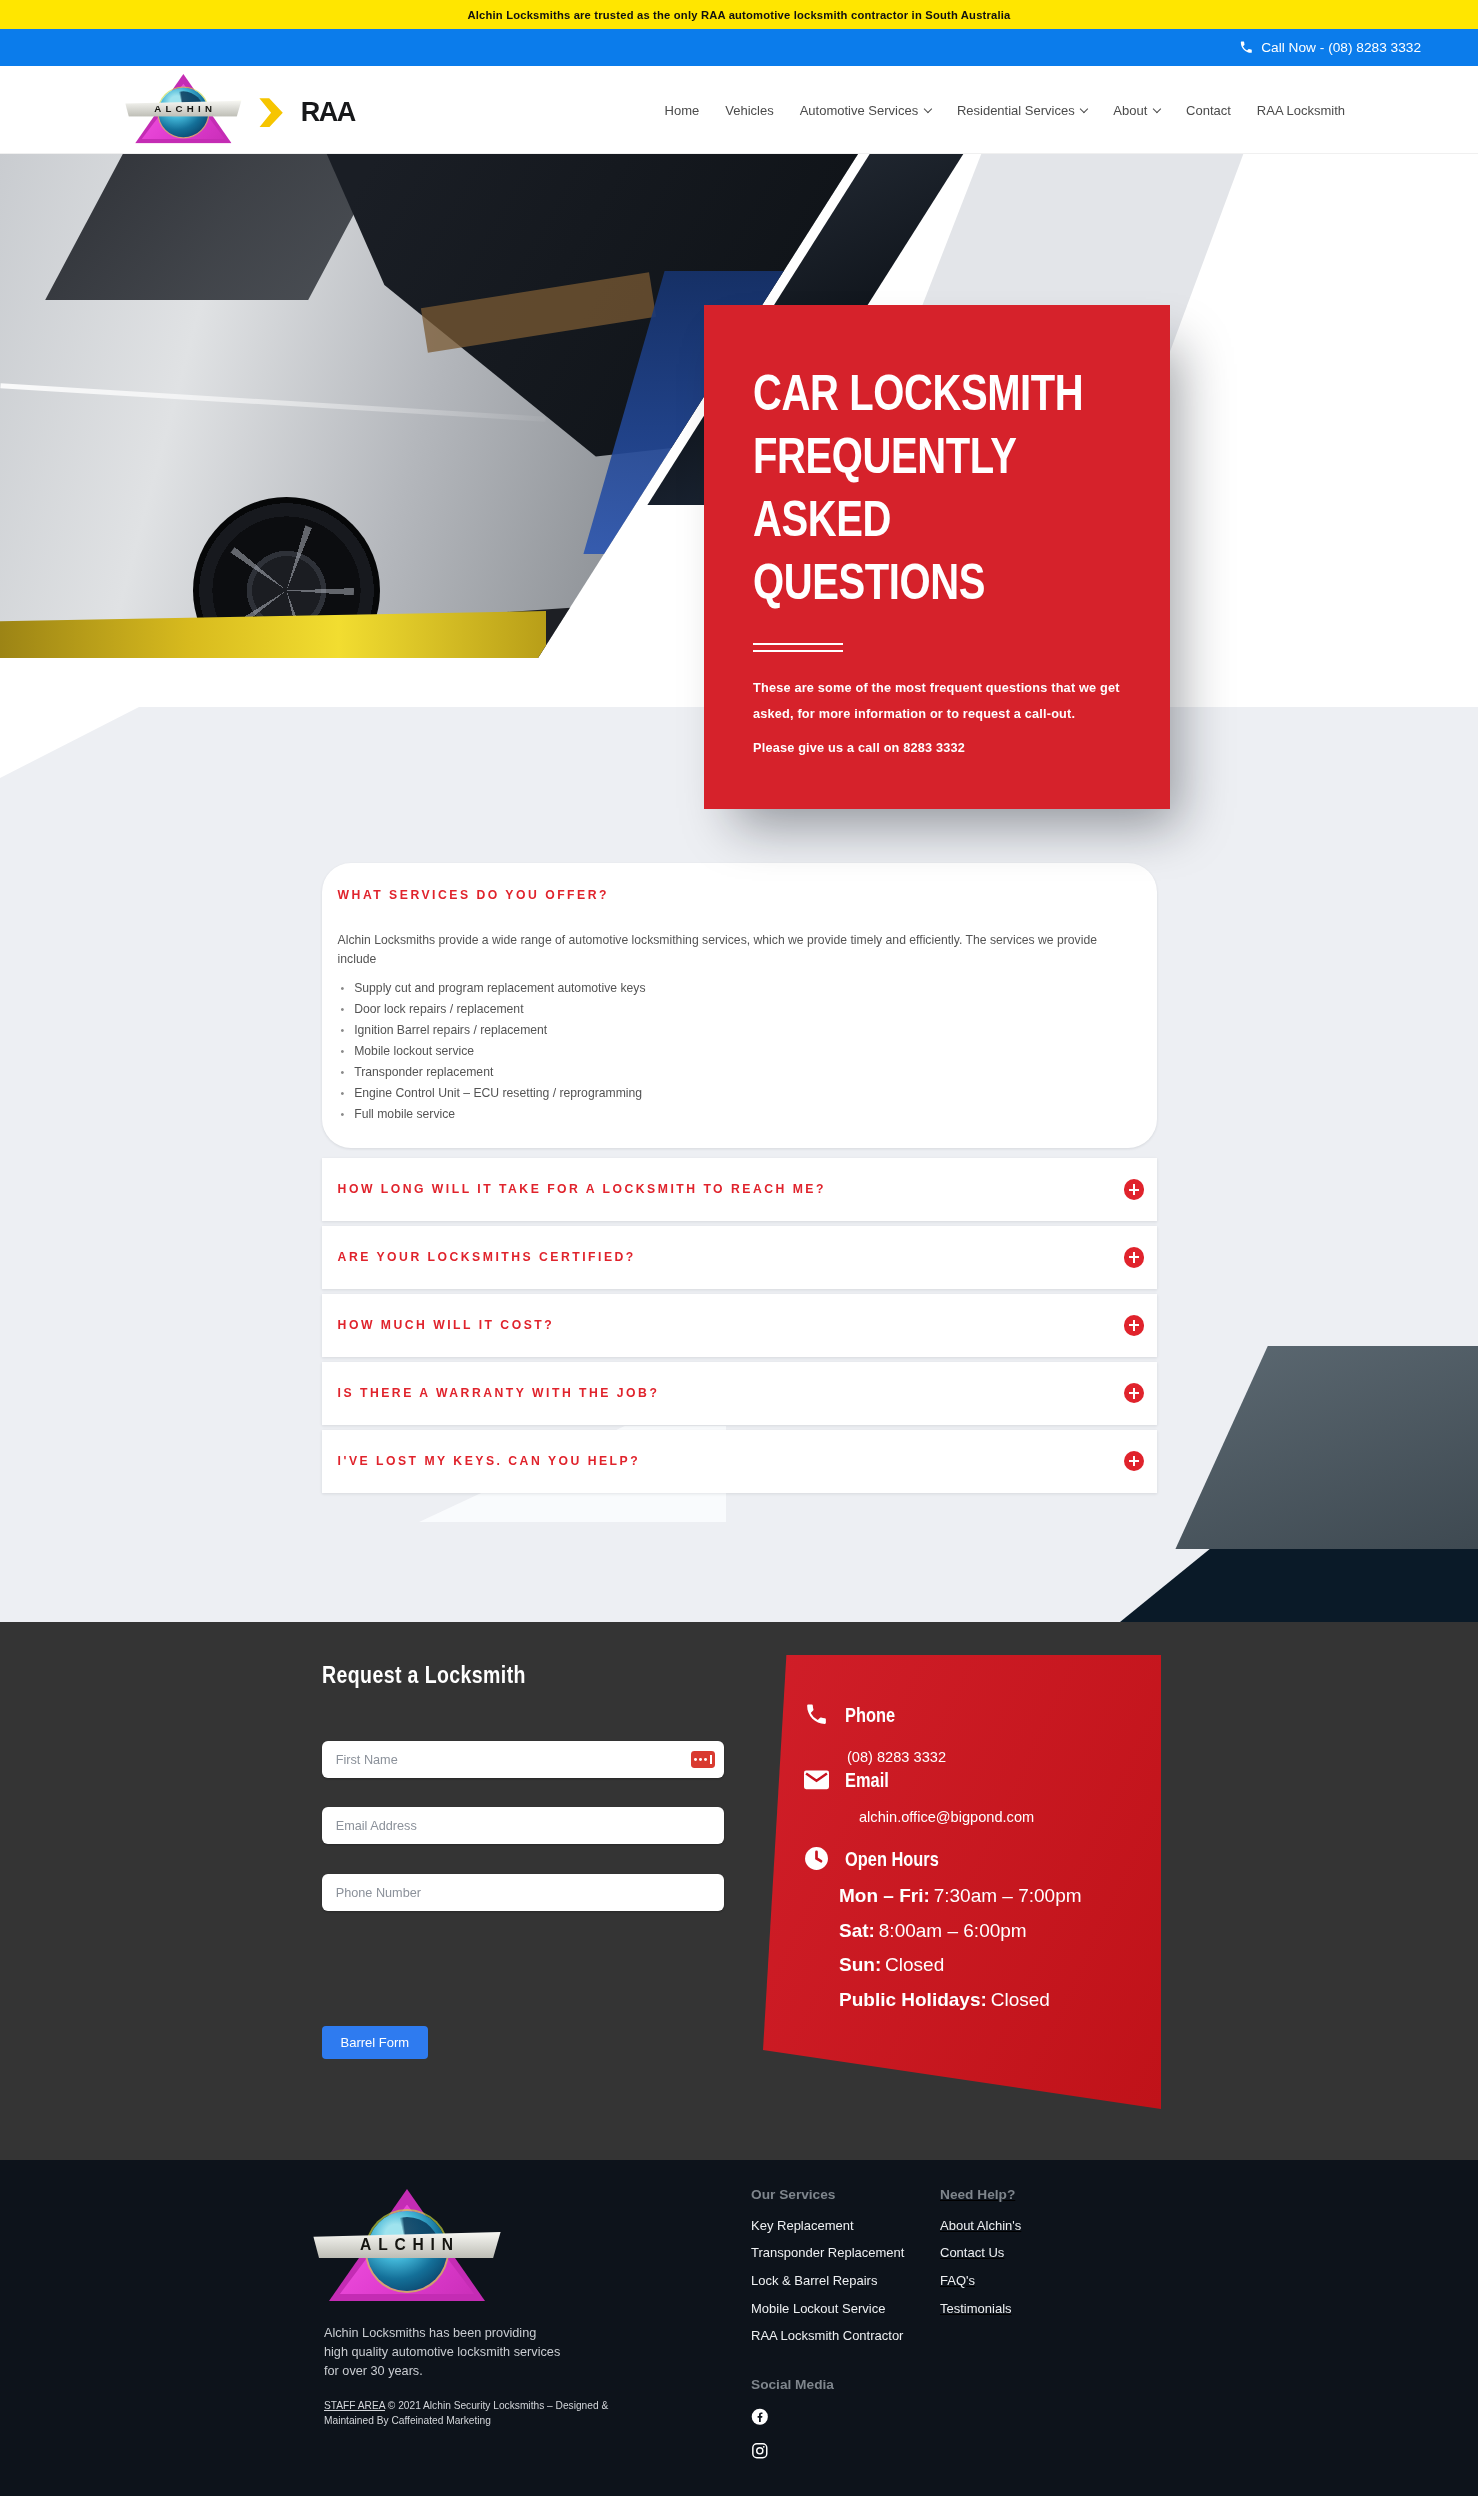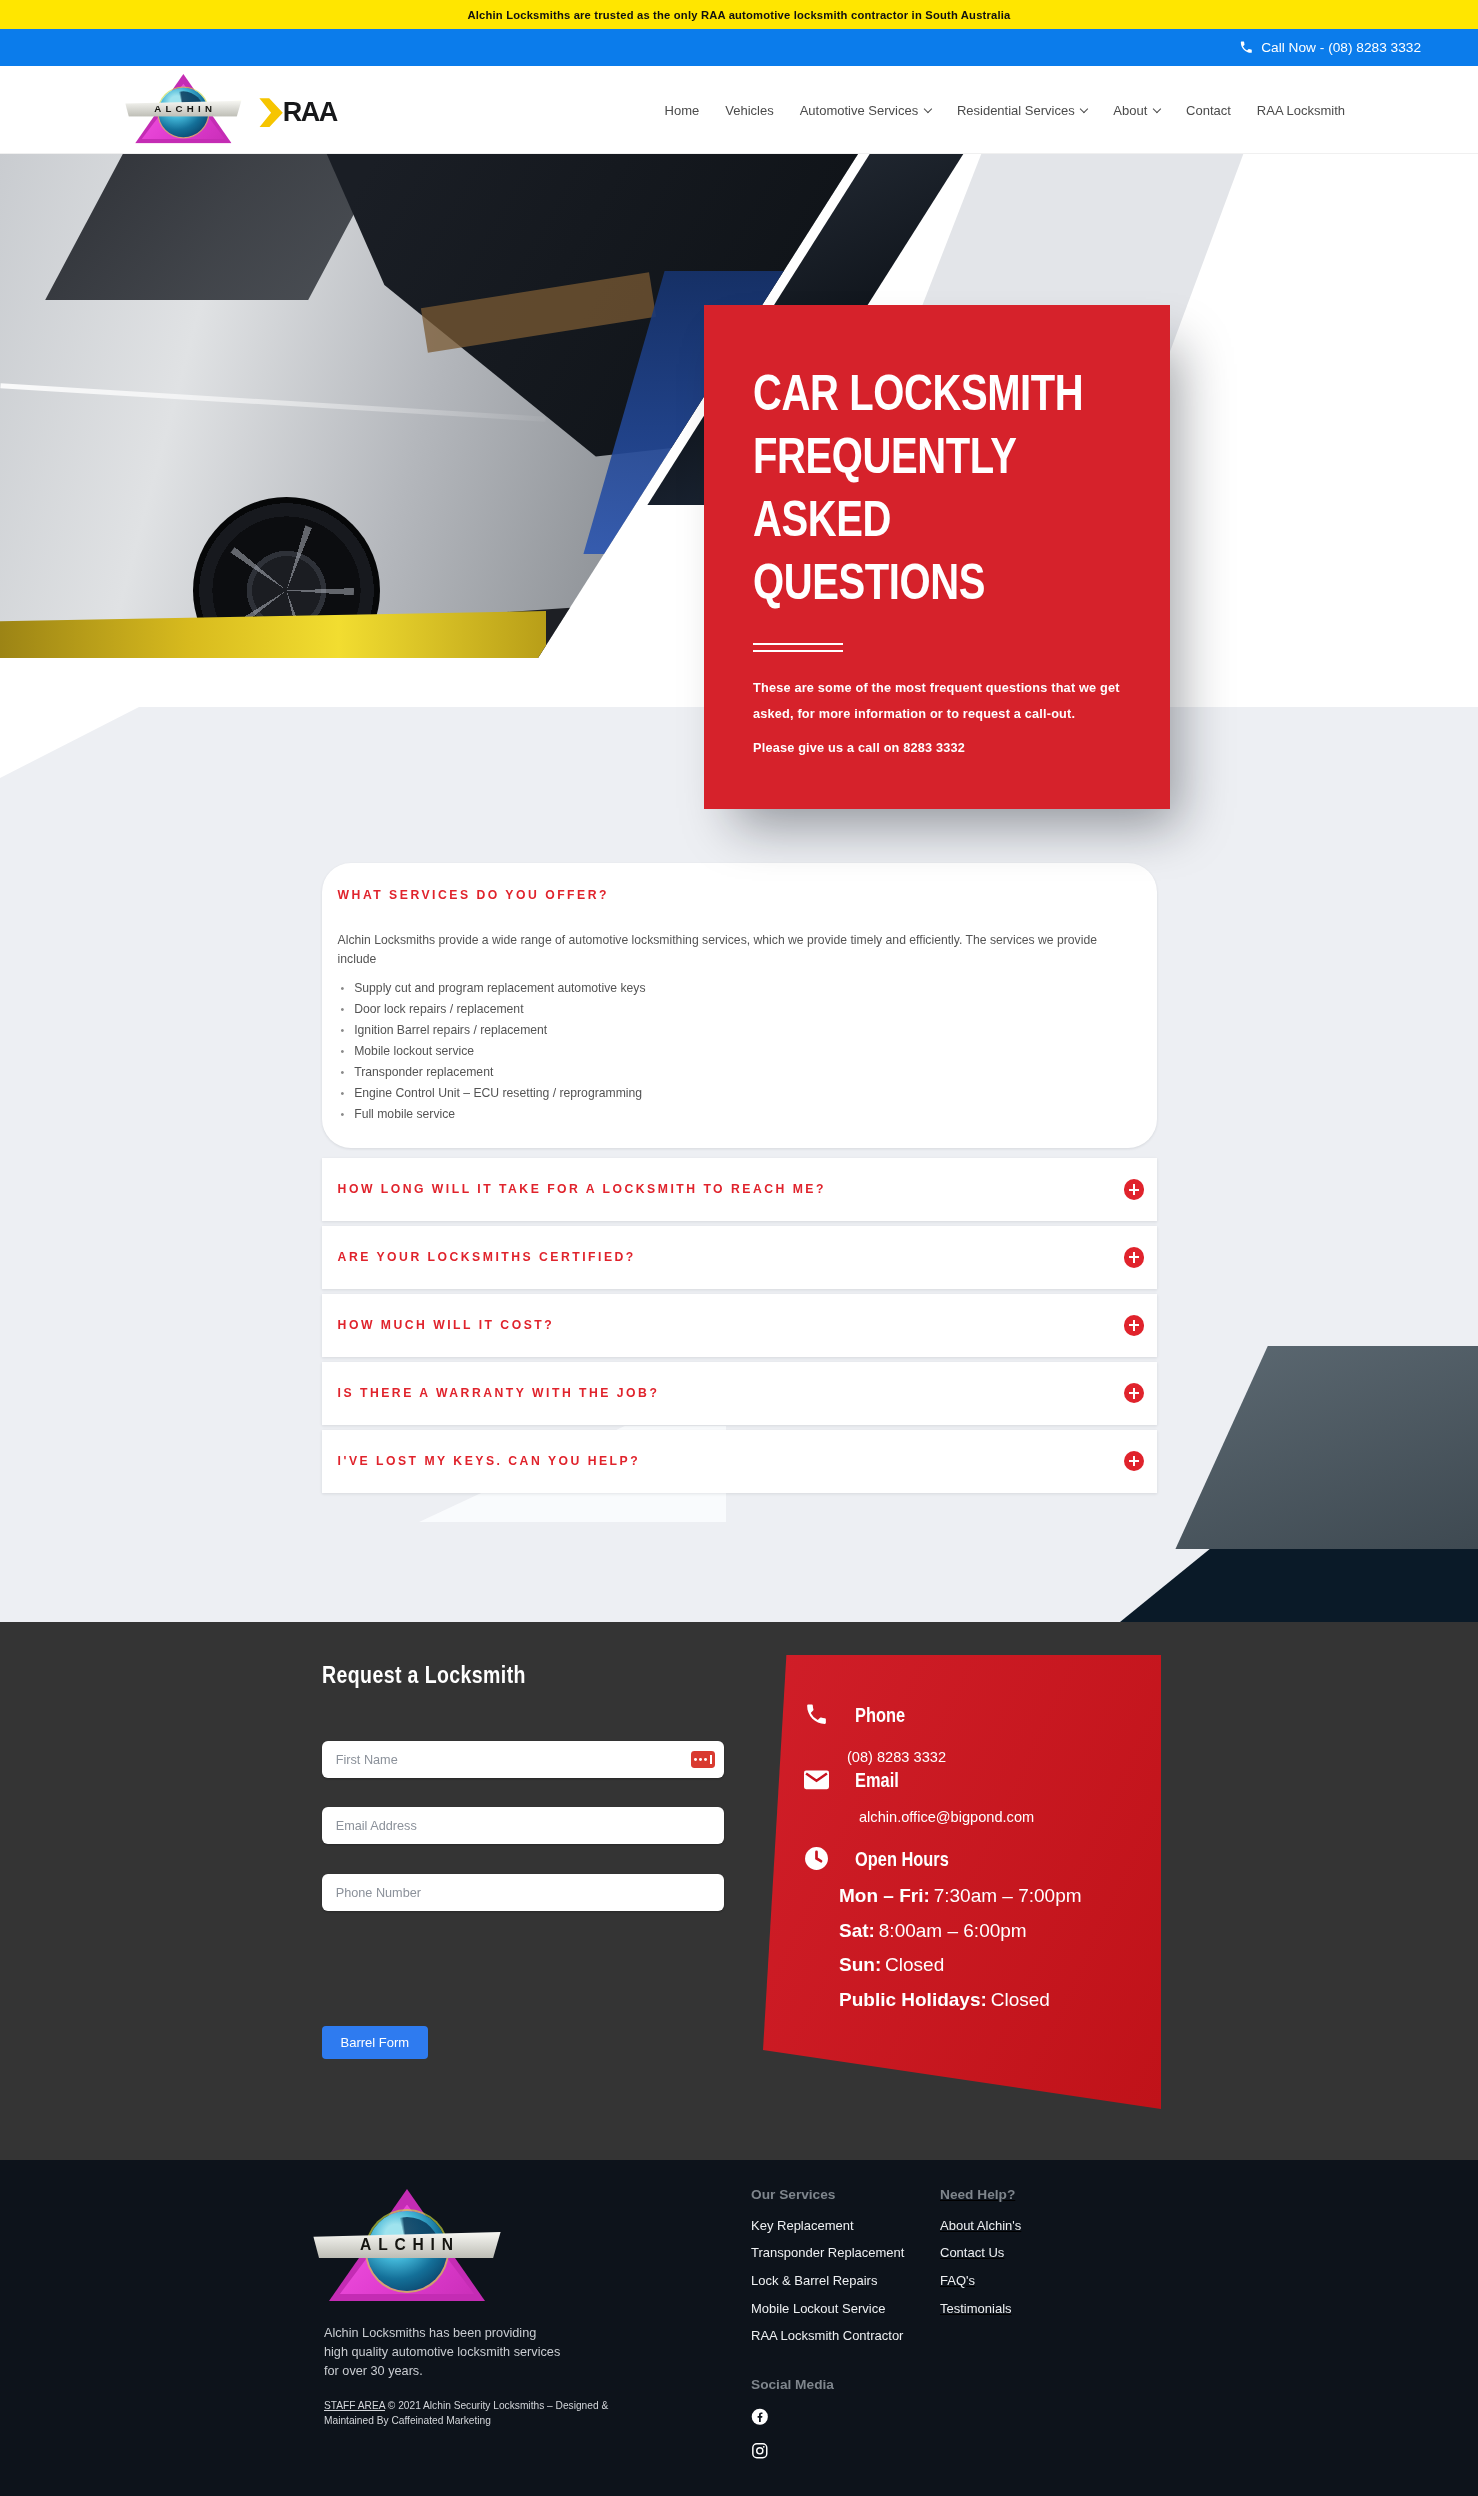--- a/index.html
+++ b/index.html
@@ -24,21 +24,21 @@
 
   
   .alogo { position:relative; width:156px; height:112px; }
   .alogo .tri { position:absolute; left:0; top:0; width:100%; height:100%; clip-path:polygon(50% 0,100% 100%,0 100%); background:#c42cb4; }
   .alogo .tri-in { position:absolute; left:10.7px; right:10.7px; top:15.6px; bottom:6.8px; clip-path:polygon(50% 0,100% 100%,0 100%); background:linear-gradient(135deg,#f657e6,#df3bce 60%,#cb2fba); }
   .alogo .globe { position:absolute; left:50%; top:21.5px; transform:translateX(-50%); width:80px; height:80px; border-radius:50%; background:radial-gradient(circle at 36% 30%, #9fe3ee 0 14%, #3fb2d4 34%, #147099 58%, #083d63 88%); box-shadow:0 0 0 2px rgba(205,220,60,.65); }
   .alogo .globe::after { content:''; position:absolute; inset:6.8px; border-radius:50%; background:conic-gradient(from 210deg, rgba(0,0,0,0) 0 38%, rgba(9,58,92,.85) 40% 58%, rgba(0,0,0,0) 60%); }
   .alogo .ribbon { position:absolute; left:-15.6px; right:-15.6px; top:43px; height:26px; background:linear-gradient(#f7f7f3,#bdbdb5); clip-path:polygon(0 18%,100% 0,96% 100%,3% 100%); display:flex; align-items:center; justify-content:center; box-shadow:0 0 0 1.5px #d6dc4e; }
   .alogo .ribbon span { font-weight:bold; font-size:15.6px; letter-spacing:6.8px; color:#141410; padding-left:5.9px; }
 
-  .raa { display:flex; align-items:center; gap:0; margin-top:6px; }
+  .raa { display:flex; align-items:center; gap:18px; margin-top:6px; }
   .raa-chev { width:23.4px; height:29px; background:#f6c500; clip-path:polygon(0 0,42% 0,100% 50%,42% 100%,0 100%,50% 50%); }
   .raa-text { font-weight:800; font-size:27px; letter-spacing:-1.5px; color:#17181a; }
 
   nav.main-nav { position:absolute; right:133px; top:0; height:88px; display:flex; align-items:center; gap:26px; }
   nav.main-nav a { text-decoration:none; color:#4b4b4b; font-size:13px; display:flex; align-items:center; cursor:pointer; }
   .chev { width:5.9px; height:5.9px; border-right:1.5px solid #4b4b4b; border-bottom:1.5px solid #4b4b4b; transform:rotate(45deg); display:inline-block; margin-left:6.8px; margin-top:-2.9px; }
 
   
   .hero { position:relative; height:553px; background:#fff; z-index:5; }
   .photo { position:absolute; left:0; top:0; width:961px; height:504px; clip-path:polygon(0 0,858px 0,538px 100%,0 100%); background:linear-gradient(105deg,#c9ccd0 0%,#e0e2e4 22%,#b4b7bc 45%,#8d9196 68%,#6f7379 100%); }
@@ -89,21 +89,21 @@
   .field input, .field textarea { width:100%; height:37px; border:none; border-radius:5.9px; background:#fff; padding:0 35px 0 13.7px; font-size:12.7px; color:#333; font-family:"Liberation Sans",sans-serif; box-shadow:0 1px 2px rgba(0,0,0,.25); }
   .field textarea { height:74px; padding:9.8px 13.7px; resize:both; }
   .field input::placeholder, .field textarea::placeholder { color:#8b919a; }
   .f1 { top:119px; } .f2 { top:185px; } .f3 { top:252px; } .f4 { top:314px; }
   .autofill { position:absolute; right:8.8px; top:9.8px; width:24.4px; height:17.6px; border-radius:3.4px; background:#d93a30; display:flex; align-items:center; justify-content:center; gap:2px; }
   .autofill i { width:2.9px; height:2.9px; border-radius:50%; background:#fff; }
   .autofill b { width:1.5px; height:8.8px; background:#fff; margin-left:1.5px; }
   .submit { position:absolute; left:322px; top:404px; background:#2e7bf0; color:#fff; border:none; border-radius:3.9px; font-size:13px; padding:8.8px 18.5px; font-family:"Liberation Sans",sans-serif; cursor:pointer; }
 
   .contact { position:absolute; left:763px; top:33px; width:398px; height:454px; background:#c8131f; background:linear-gradient(115deg,#d01e28,#c01219); clip-path:polygon(23.4px 0,100% 0,100% 100%,0 87%); }
-  .crow { position:absolute; display:flex; align-items:center; gap:26px; color:#fff; }
+  .crow { position:absolute; display:flex; align-items:center; gap:16px; color:#fff; }
   .crow svg { width:25px; height:25px; flex:none; }
   .ctitle { font-size:20.5px; font-weight:bold; color:#fff; }
   .cval { position:absolute; color:#fff; font-size:14.6px; }
   .cval a { color:#fff; text-decoration:none; cursor:pointer; }
   .r-phone { left:41px; top:47px; } .v-phone { left:84px; top:94px; }
   .r-mail { left:41px; top:113px; } .v-mail { left:96px; top:154px; }
   .r-clock { left:41px; top:191px; }
   .hours { position:absolute; left:76px; top:230px; color:#fff; font-size:19px; }
   .hours div { margin-bottom:12.7px; }
   .hours b { font-weight:bold; }

